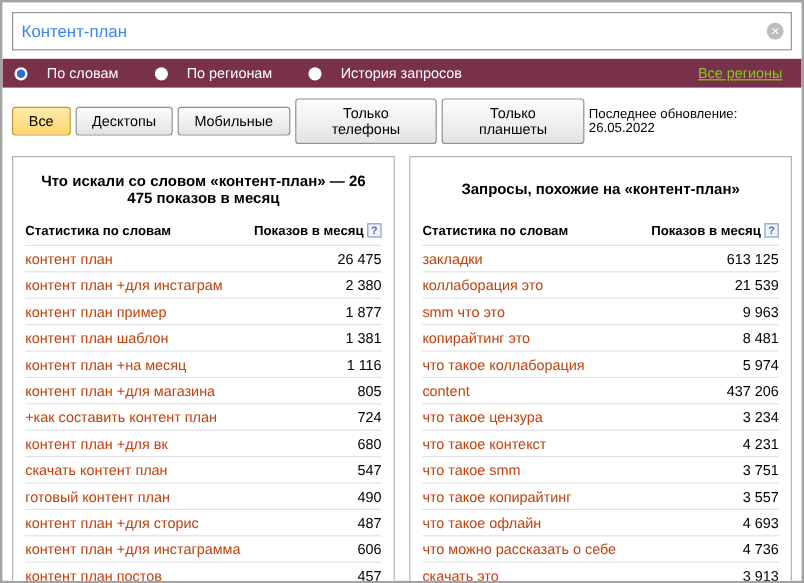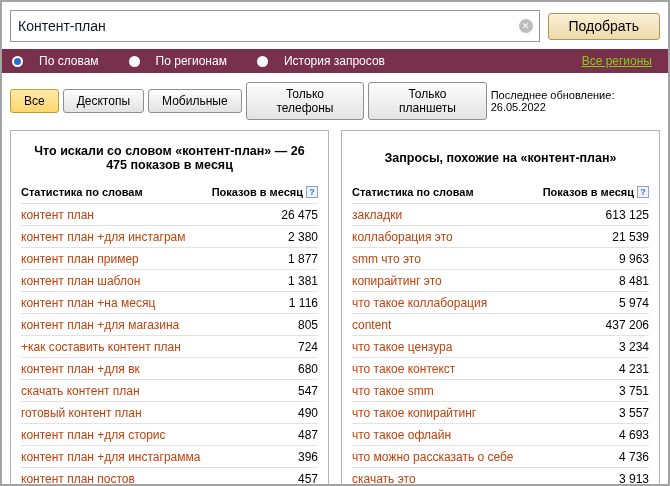--- a/index.html
+++ b/index.html
@@ -12,21 +12,21 @@
     overflow: hidden;
     position: relative;
   }
   
   .search-row { display: flex; align-items: center; gap: 8px; padding: 8px 8px 7px 8px; }
   .search-box { position: relative; flex: 1; }
   .search-input {
     width: 100%; height: 32px;
     border: 1px solid #979797;
     padding: 2px 26px 2px 7px;
-    font-size: 14px; font-family: inherit; color: #0f172a;
+    font-size: 14px; font-family: inherit; color: #3b82f6;
   }
   .clear-icon {
     position: absolute; right: 7px; top: 50%; transform: translateY(-50%);
     width: 14px; height: 14px; border-radius: 50%;
     background: #bdbdbd; color: #fff;
     font-size: 9px; line-height: 14px; text-align: center; cursor: pointer;
   }
   .submit-btn {
     height: 27px; padding: 0 20px;
     background: linear-gradient(#faf0d8, #eed9a8);
@@ -80,21 +80,20 @@
 </head>
 <body>
 
 <div class="page">
 
   <div class="search-row">
     <div class="search-box">
       <input class="search-input" type="text" value="Контент-план" style="">
       <span class="clear-icon">✕</span>
     </div>
-    <button class="submit-btn">Подобрать</button>
   </div>
 
   <div class="maroon-bar">
     <span class="radio-item selected">
       <span class="radio-dot"></span>
       <span>По словам</span>
     </span>
     <span class="radio-item">
       <span class="radio-dot"></span>
       <span>По регионам</span>
@@ -165,21 +164,21 @@
           <div class="trow">
           <a class="kw">готовый контент план</a>
           <span class="cnt">490</span>
         </div>
           <div class="trow">
           <a class="kw">контент план +для сторис</a>
           <span class="cnt">487</span>
         </div>
           <div class="trow">
           <a class="kw">контент план +для инстаграмма</a>
-          <span class="cnt">396</span>
+          <span class="cnt">606</span>
         </div>
           <div class="trow">
           <a class="kw">контент план постов</a>
           <span class="cnt">457</span>
         </div>
           <div class="trow">
           
           
         </div>
         </div>

